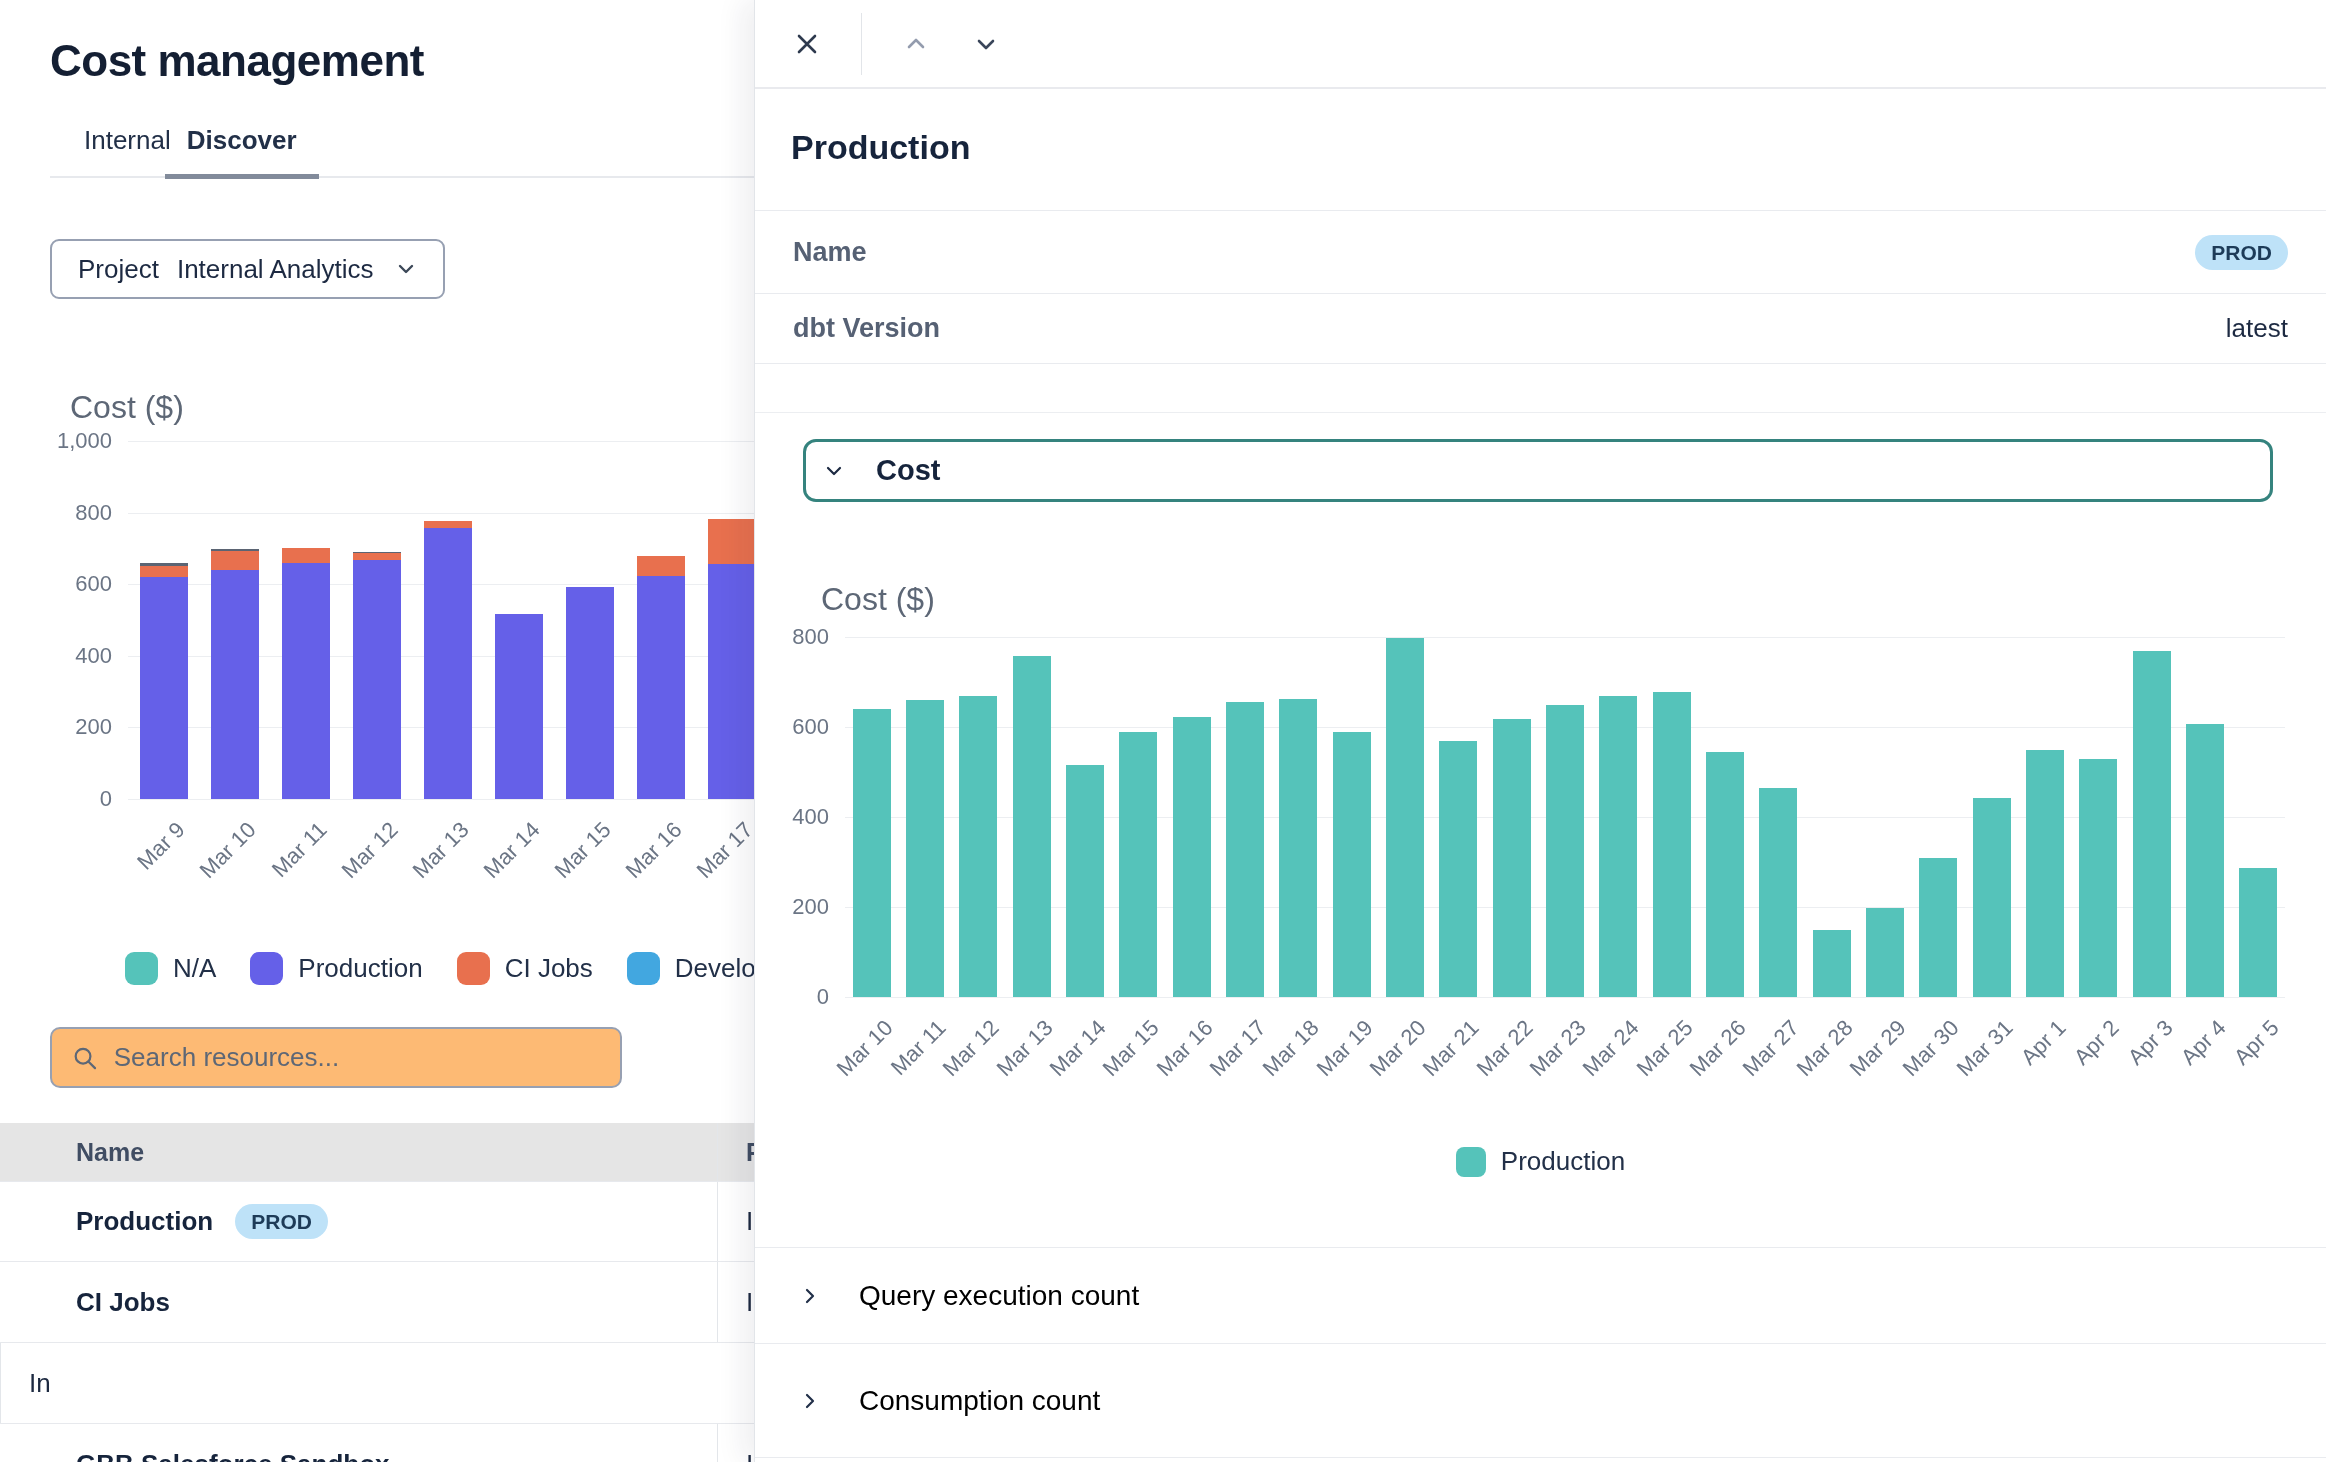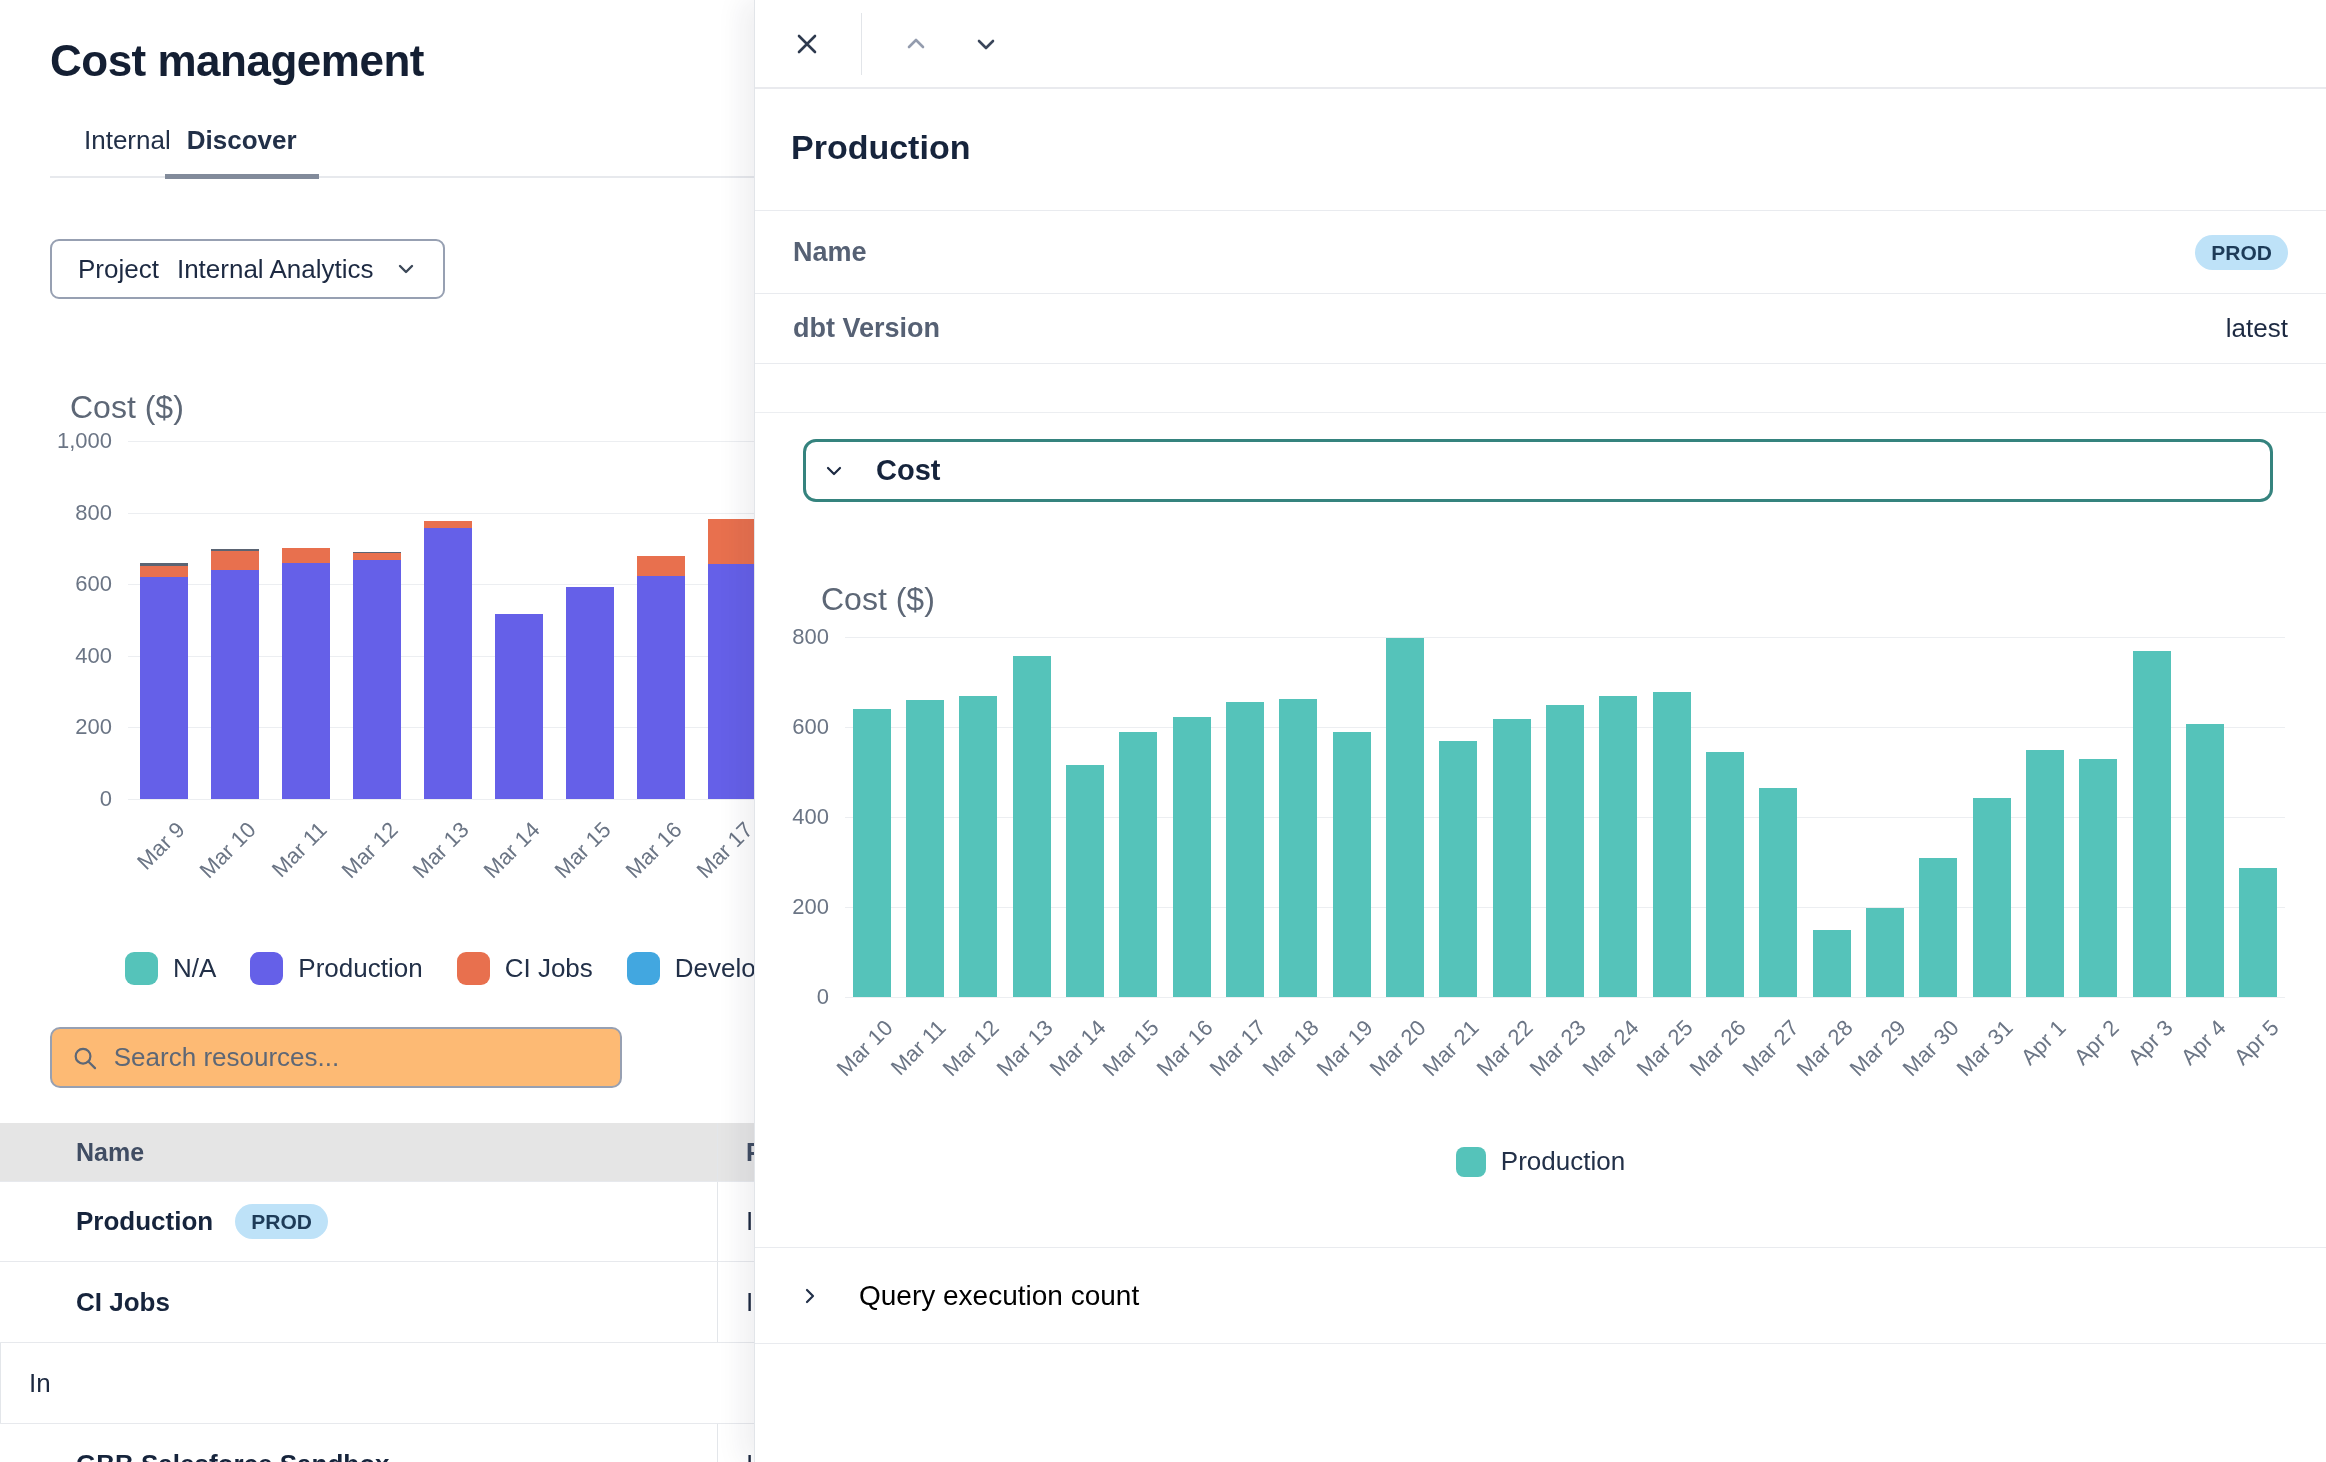--- a/index.html
+++ b/index.html
@@ -329,15 +329,21 @@
         </div>
       </div>
 
     <div class="collapsed-rows">
       <div class="collapsed-row c0">
         <svg width="22" height="22" viewBox="0 0 22 22">
             <path d="M8 5 L14 11 L8 17" fill="none" stroke="#223049" stroke-width="2.2" stroke-linecap="round" stroke-linejoin="round"></path>
           </svg>
         <span class="sec-label">Query execution count</span>
       </div>
+      <div class="collapsed-row c1">
+        <svg width="22" height="22" viewBox="0 0 22 22">
+            <path d="M8 5 L14 11 L8 17" fill="none" stroke="#223049" stroke-width="2.2" stroke-linecap="round" stroke-linejoin="round"></path>
+          </svg>
+        <span class="sec-label">Consumption count</span>
+      </div>
     </div>
   </aside>
 </div>
 
 </body></html>

